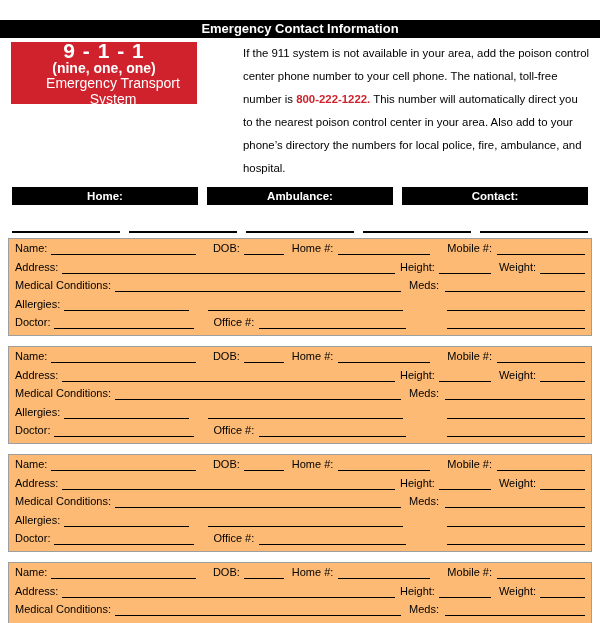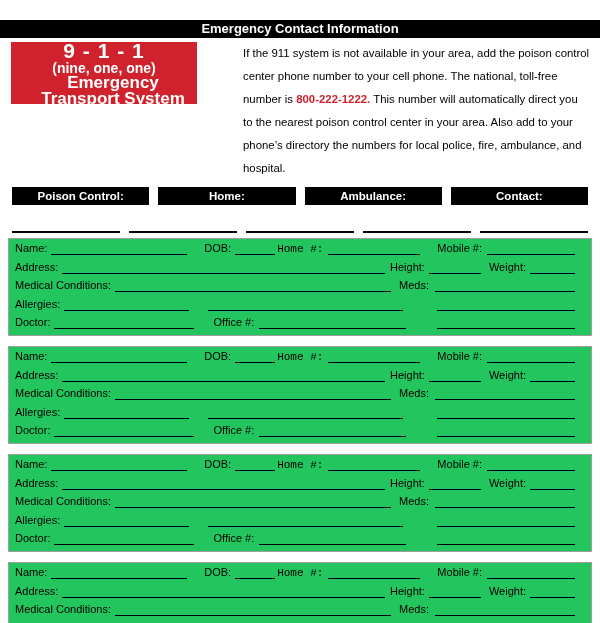--- a/index.html
+++ b/index.html
@@ -19,50 +19,50 @@
   .bar-family { margin-top: 18px; }
 
   .intro { display: flex; align-items: flex-start; margin: 4px 10px 0 11px; min-height: 75px; gap: 36px; }
   .badge {
     width: 186px; height: 62px; background: var(--accent-red); color: #fff;
     display: flex; flex-direction: column; justify-content: center; align-items: center;
     text-align: center; flex: none;
   }
   .badge-number { font-size: 21px; font-weight: bold; line-height: 23px; letter-spacing: 1px; }
   .badge-words  { font-size: 14px; font-weight: bold; line-height: 13px; }
-  .badge-system { font-size: 17px; font-weight: bold; line-height: 16px; padding-left: 18px; }
+  .badge-system { font-size: 14px; font-weight: normal; line-height: 16px; padding-left: 18px; }
 
   .intro-text { margin: 0 0 0 10px; font-size: 11.4px; line-height: 23px; width: 384px; }
   .phone-red { color: var(--accent-red); font-weight: bold; }
 
   .contacts-row { display: flex; gap: 9px; margin: 7px 12px 0 12px; }
   .contact-box {
     flex: 1; background: var(--bar-black); color: #fff; height: 18px; line-height: 18px;
     text-align: center; font-weight: bold; font-size: 11.5px;
   }
   .contact-lines { display: flex; gap: 9px; margin: 26px 12px 0 12px; }
   .contact-line { flex: 1; border-bottom: 2px solid #000; height: 2px; }
 
   .members { margin: 5px 8px 0 8px; }
   .member {
-    border: 1px solid var(--border-gray); height: 98px; padding: 3px 16px 0 6px;
-    margin-bottom: 10px; background: #22c55e;
+    border: 1px solid var(--border-gray); height: 98px; padding: 3px 6px 0 6px;
+    margin-bottom: 10px; background: #fdba74;
   }
   .m-row { display: flex; align-items: baseline; height: 18.6px; font-size: 11px; white-space: nowrap; }
   .lbl { flex: none; }
   .line { display: inline-block; border-bottom: 1.5px solid #000; transform: translateY(3px); flex: none; }
   .flex-line { flex: 1; }
   .ml4  { margin-left: 4px; }
   .ml5  { margin-left: 5px; }
   .ml6  { margin-left: 6px; }
   .ml8  { margin-left: 8px; }
   .ml13 { margin-left: 17px; }
   .ml15 { margin-left: 19px; }
   .ml17 { margin-left: 17px; }
-  .ml19 { margin-left: 2px; font-family: Liberation Mono, monospace; }
+  .ml19 { margin-left: 8px; }
   .ml-auto { margin-left: auto; }
   .w-dob { width: 40px; } .w-home { width: 92px; } .w-mobile { width: 88px; }
   .w-height { width: 52px; } .w-weight { width: 45px; }
   .w-meds { width: 140px; }
   .w-allerg { width: 125px; } .w-mid { width: 195px; }
   .w-doctor { width: 140px; } .w-office { width: 147px; }
   .w-right { width: 138px; }
 </style>
 </head>
 <body>
@@ -76,21 +76,20 @@
   <div class="intro">
     <div class="badge">
       <div class="badge-number">9 - 1 - 1</div>
       <div class="badge-words">(nine, one, one)</div>
       <div class="badge-system">Emergency Transport System</div>
     </div>
     <p class="intro-text"><span>If the 911 system is not available in your area, add the poison control center phone number to your cell phone. The national, toll-free number is </span><span class="phone-red">800-222-1222.</span><span> This number will automatically direct you to the nearest poison control center in your area. Also add to your phone’s directory the numbers for local police, fire, ambulance, and hospital.</span></p>
   </div>
 
   <div class="contacts-row">
-    <div class="contact-box">Poison Control:</div>
     <div class="contact-box">Home:</div>
     <div class="contact-box">Ambulance:</div>
     <div class="contact-box">Contact:</div>
   </div>
 
   <div class="contact-lines">
     <div class="contact-line"></div>
     <div class="contact-line"></div>
     <div class="contact-line"></div>
     <div class="contact-line"></div>

